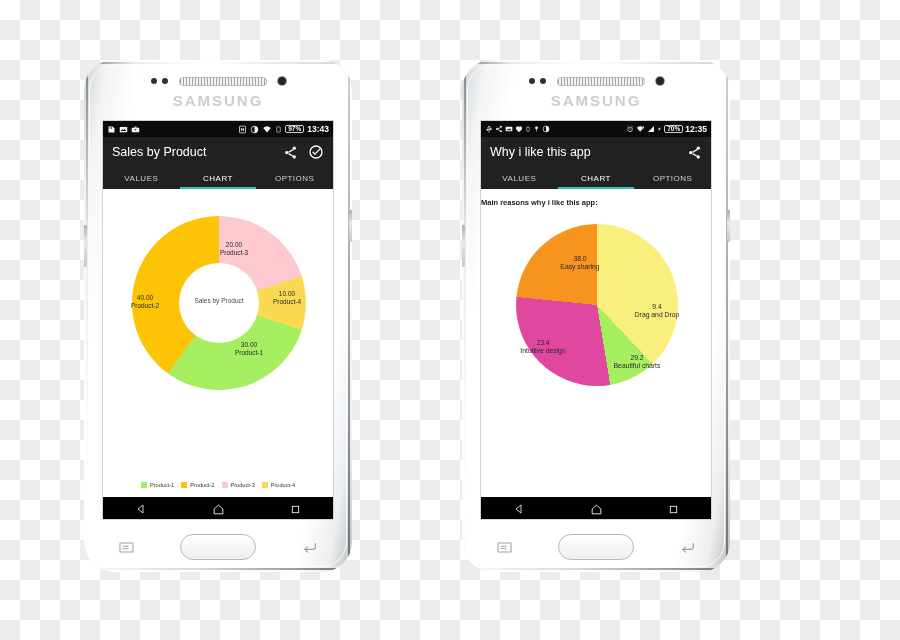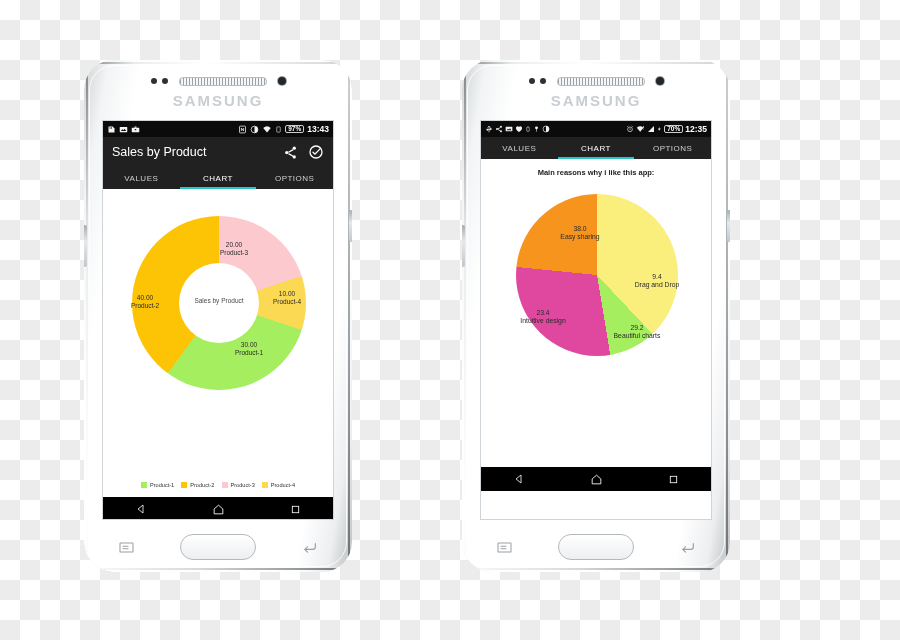--- a/index.html
+++ b/index.html
@@ -55,21 +55,21 @@
   .appbar .acts{display:flex;align-items:center;}
 
   
   .tabs{background:#212121;display:flex;box-sizing:border-box;}
   .tab{flex:1;text-align:center;color:#cfcfcf;letter-spacing:.5px;position:relative;display:flex;align-items:center;justify-content:center;}
   .tab.active{color:#ffffff;}
   .tab.active::after{content:"";position:absolute;left:0;right:0;bottom:0;height:2px;background:#26c6c6;}
 
   
   .content{background:#fff;position:relative;box-sizing:border-box;}
-  .charttitle{text-align:center;color:#1b1b1b;font-weight:bold;}
+  .charttitle{color:#1b1b1b;font-weight:bold;}
   .slicelabel{position:absolute;text-align:center;color:#2a2a2a;line-height:1.25;white-space:nowrap;}
   .centerlabel{position:absolute;left:0;right:0;text-align:center;color:#4a4a4a;}
 
   
   .legend{position:absolute;left:0;right:0;display:flex;align-items:center;justify-content:center;gap:7px;}
   .lg{display:flex;align-items:center;gap:3px;color:#333;}
   .sw{width:6px;height:6px;display:inline-block;}
 
   
   .navbar{background:#000;display:flex;align-items:center;justify-content:space-around;box-sizing:border-box;}
@@ -311,20 +311,31 @@
             <path d="M21 3v18H3z"></path>
           </svg>
         <svg class="sb-ico" width="5" height="8" viewBox="0 0 24 24" fill="#fff">
             <path d="M13 2L4 14h6l-1 8 9-12h-6z"></path>
           </svg>
         <span class="battpill" style="font-size:6.5px;">70%</span>
         <span class="sb-time" style="font-size:8.5px;">12:35</span>
       </div>
     </div>
 
+    <div class="appbar" style="height:30px;padding:0 9px;">
+      <div class="title" style="font-size:12.5px;">Why i like this app</div>
+      <div class="acts">
+        <svg width="15" height="15" viewBox="0 0 24 24" fill="#fff">
+            <circle cx="18" cy="5" r="2.6"></circle>
+            <circle cx="6" cy="12" r="2.6"></circle>
+            <circle cx="18" cy="19" r="2.6"></circle>
+            <path d="M8.3 10.8l7.4-4.3 1 1.7-7.4 4.3zM9.3 12.9l7.4 4.3-1 1.7-7.4-4.3z"></path>
+          </svg>
+      </div>
+    </div>
 
     <div class="tabs" style="height:22px;">
       <div class="tab" style="font-size:8px;">
         <span>VALUES</span>
       </div>
       <div class="tab active" style="font-size:8px;">
         <span>CHART</span>
       </div>
       <div class="tab" style="font-size:8px;">
         <span>OPTIONS</span>

